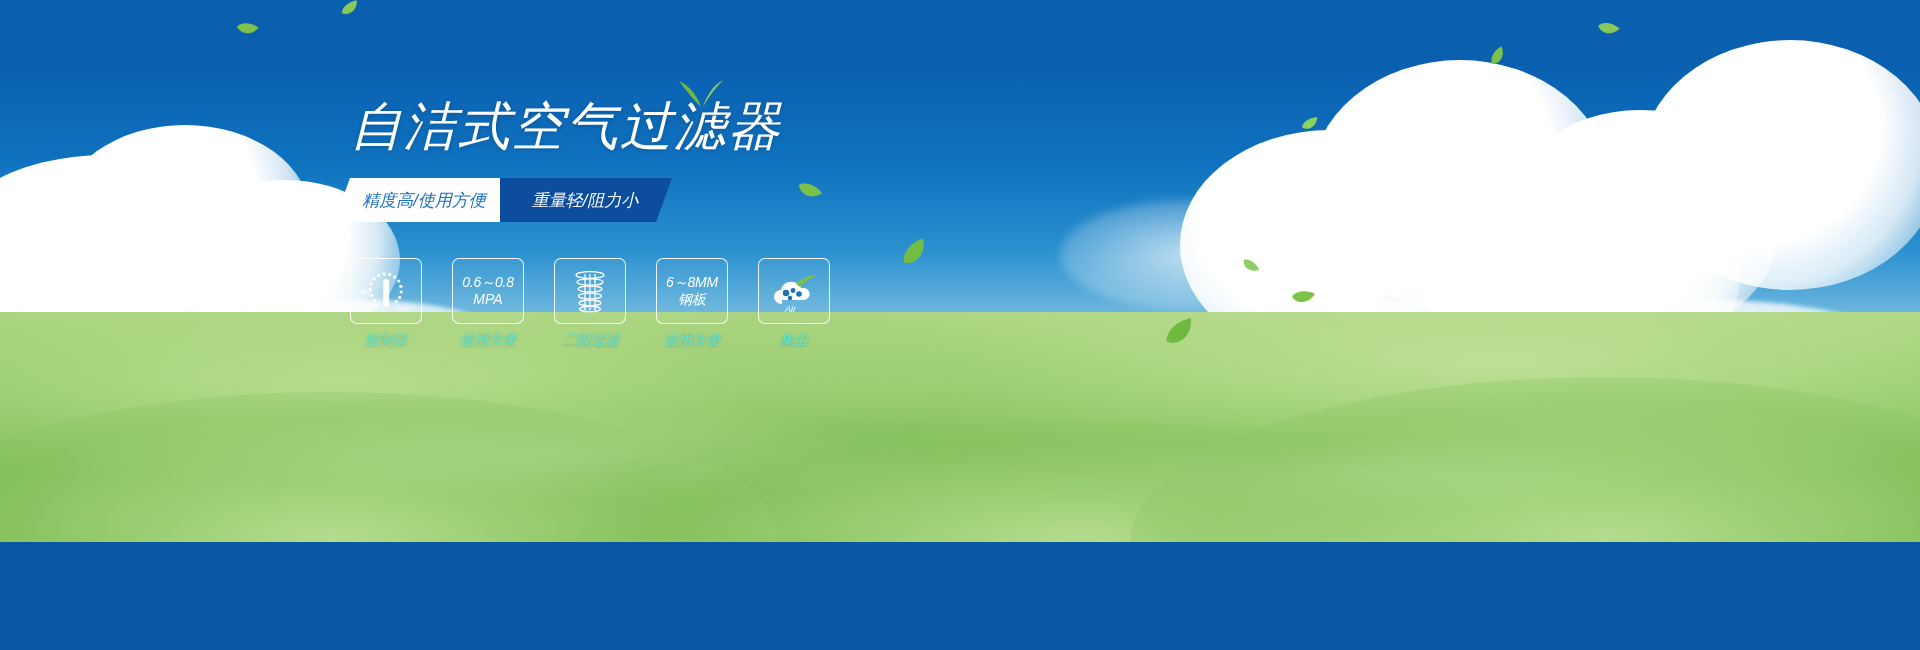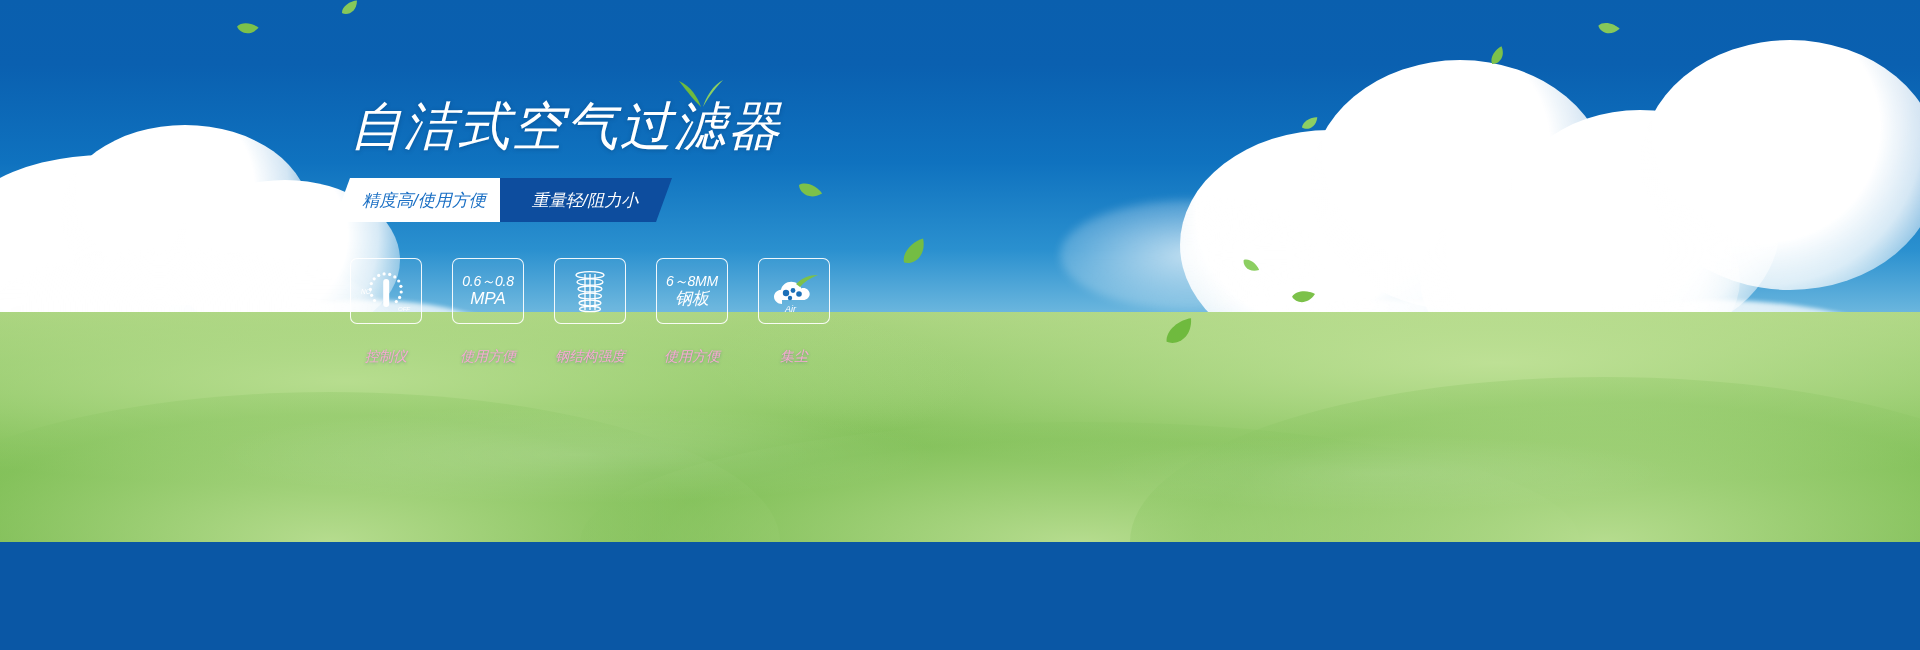--- a/index.html
+++ b/index.html
@@ -140,25 +140,25 @@
     width:72px; height:66px;
     border:1.6px solid rgba(255,255,255,.92);
     border-radius:7px;
     display:flex; flex-direction:column;
     align-items:center; justify-content:center;
     color:#ffffff;
     line-height:1.18;
     background:rgba(255,255,255,.04);
   }
   .fbox .t1 { font-size:14px; letter-spacing:-.2px; white-space:nowrap; }
-  .fbox .t2 { font-size:17px; white-space:nowrap; }
+  .fbox .t2 { font-size:14px; white-space:nowrap; }
   .flabel {
-    margin-top:24px;
+    margin-top:7px;
     font-size:14px;
-    color:#f9a8d4;
+    color:#5eead4;
     white-space:nowrap;
     text-shadow:0 1px 3px rgba(10,60,110,.35);
   }
   .feature:nth-child(4) .flabel { margin-left:-14px; margin-right:-14px; }
 </style>
 </head>
 <body>
 
 <div class="banner">
 
@@ -315,21 +315,21 @@
               <line x1="28" y1="8" x2="28" y2="44"></line>
               <ellipse cx="23" cy="9" rx="14" ry="3.4"></ellipse>
               <ellipse cx="23" cy="16" rx="13" ry="3.2"></ellipse>
               <ellipse cx="23" cy="23" rx="12" ry="3"></ellipse>
               <ellipse cx="23" cy="30" rx="11.5" ry="2.9"></ellipse>
               <ellipse cx="23" cy="37" rx="11" ry="2.8"></ellipse>
               <ellipse cx="23" cy="43" rx="10.5" ry="2.7"></ellipse>
             </g>
           </svg>
         </div>
-        <div class="flabel">钢结构强度</div>
+        <div class="flabel">二级过滤</div>
       </div>
 
       <div class="feature">
         <div class="fbox">
           <div class="t1">6～8MM</div>
           <div class="t2">钢板</div>
         </div>
         <div class="flabel">使用方便</div>
       </div>
 

